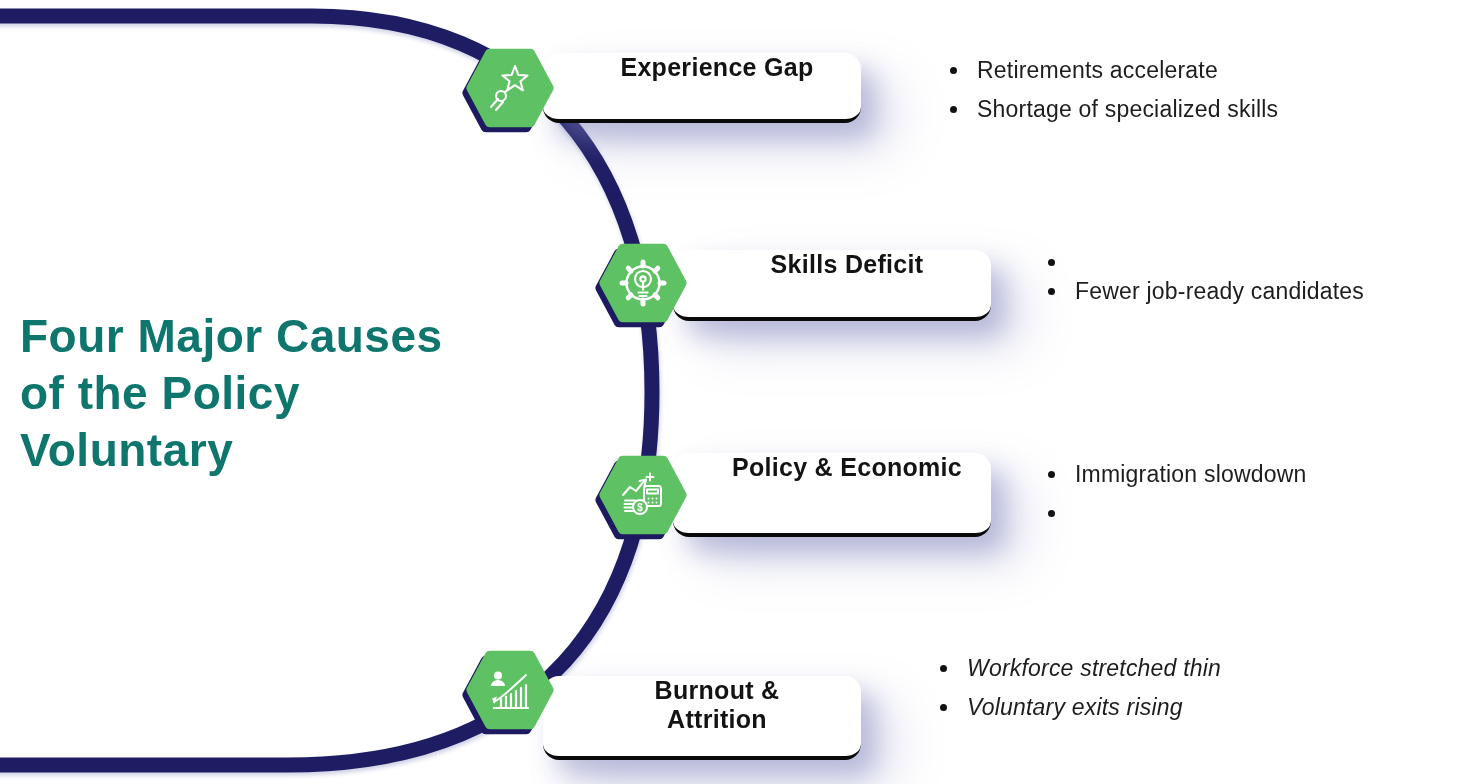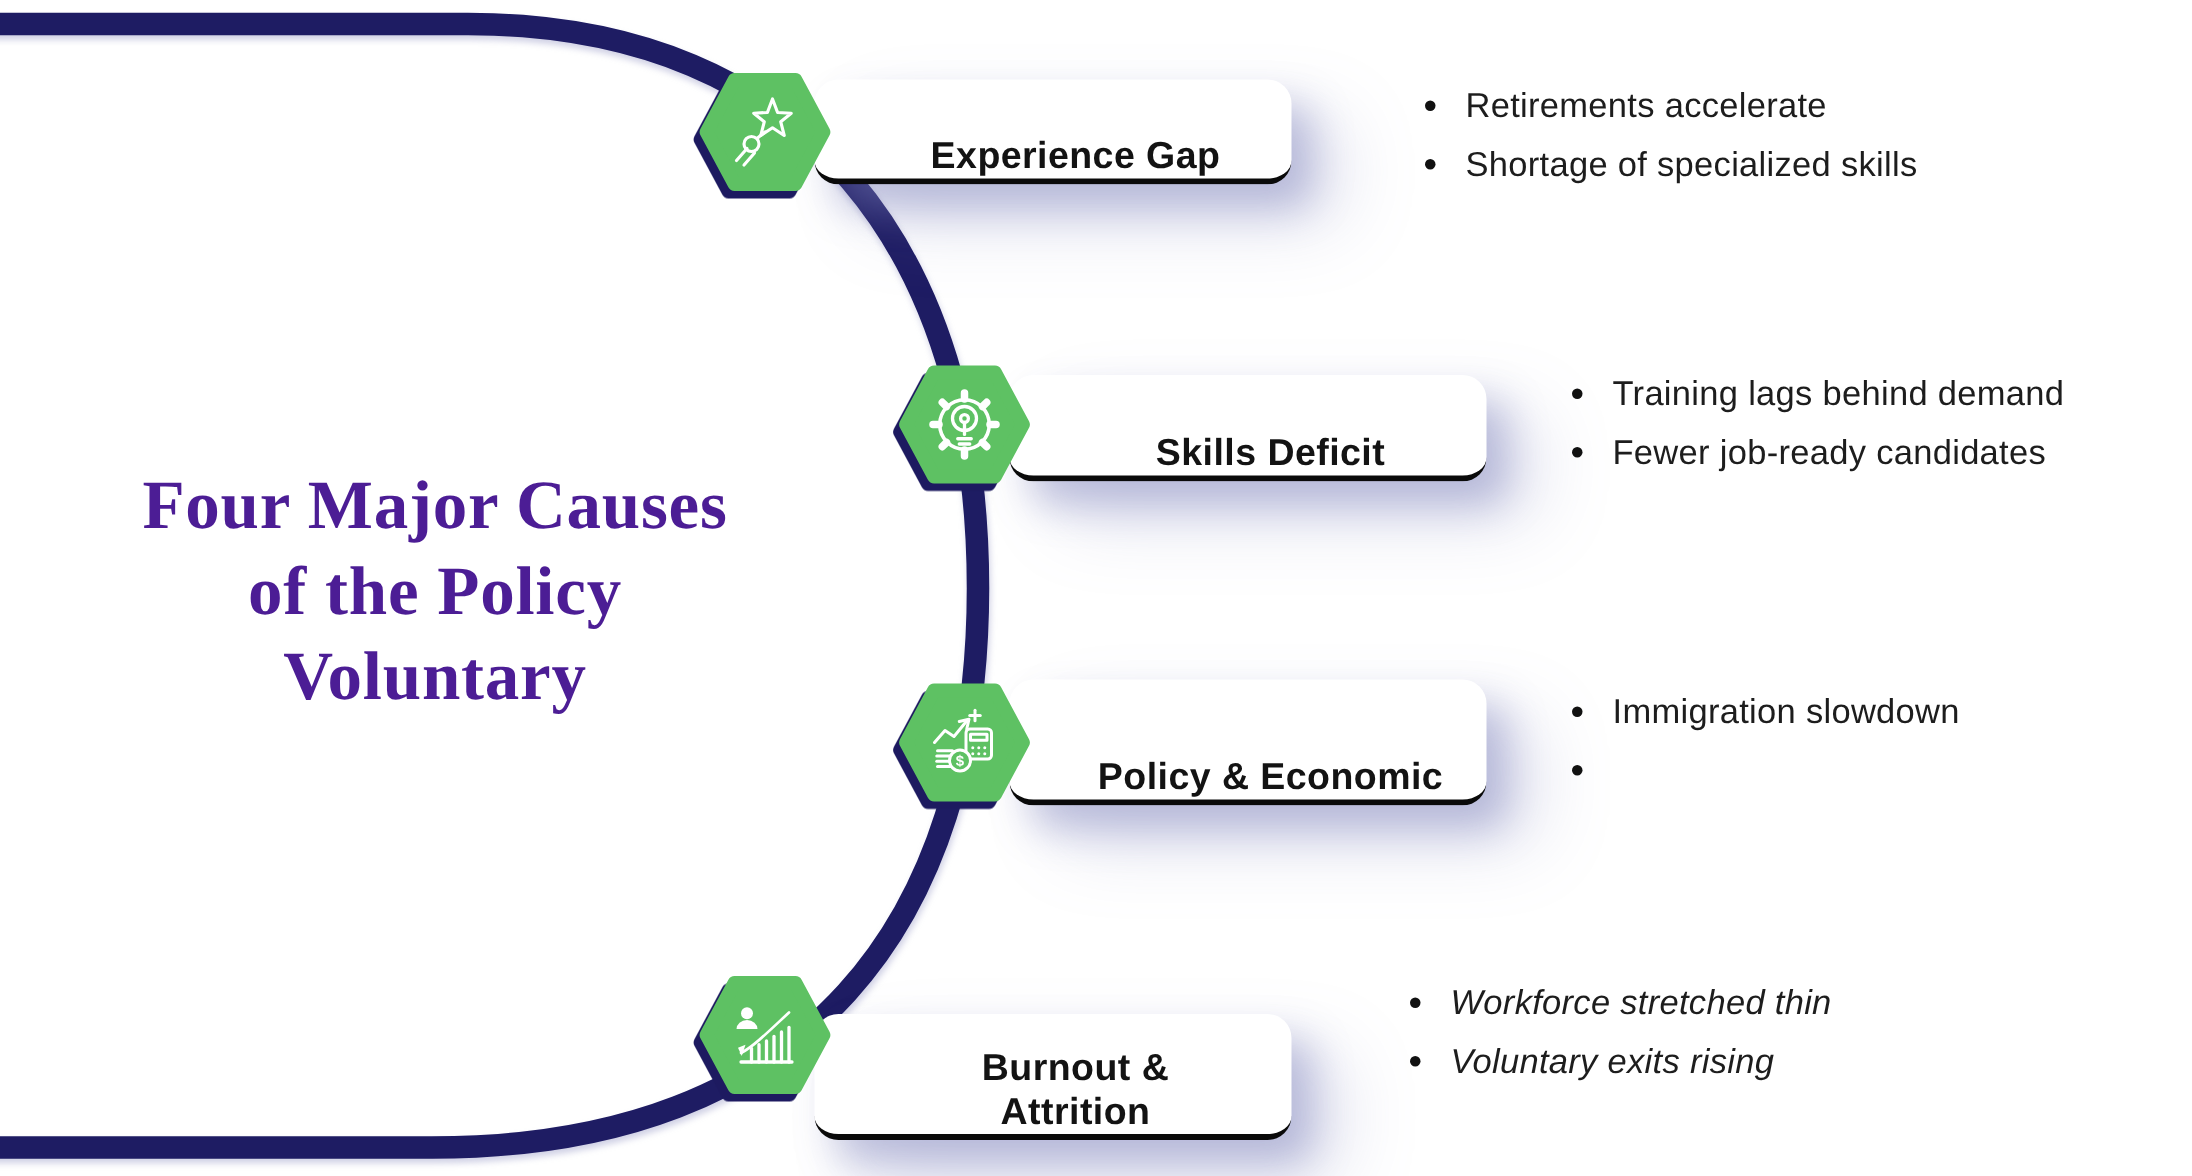--- a/index.html
+++ b/index.html
@@ -6,31 +6,31 @@
   body{font-family:"Liberation Sans","DejaVu Sans",sans-serif;}
   #stage{position:relative;width:1461px;height:784px;overflow:hidden;background:#ffffff;}
 
   
   #curve-svg{position:absolute;left:0;top:0;z-index:1;}
   #curve-path{filter:drop-shadow(1px 3px 2px rgba(120,124,180,.35));}
 
   
   .main-title{
     position:absolute;left:20px;top:308px;width:540px;z-index:4;
-    text-align:center;color:#4c1d95;font-weight:800;
-    font-size:46px;line-height:57px;letter-spacing:.5px;font-family:Liberation Serif, serif;
+    color:#0f766e;font-weight:800;
+    font-size:46px;line-height:57px;letter-spacing:.5px;
   }
 
   
   .card{
     position:absolute;z-index:3;width:318px;
     background:#ffffff;border-radius:16px;
     border-bottom:4px solid #0a0a0a;
     box-shadow:14px 16px 26px rgba(124,128,186,.45), 34px 26px 50px rgba(124,128,186,.22);
-    display:flex;align-items:flex-end;justify-content:center;
+    display:flex;align-items:flex-start;justify-content:center;
   }
   .card-title{
     text-align:center;color:#131313;font-weight:800;
     font-size:25px;line-height:29px;letter-spacing:.3px;
     padding:0 14px 0 44px;
   }
   .card-title .tl{display:block;}
 
   
   .hex{position:absolute;z-index:5;width:88px;height:86px;}
@@ -118,21 +118,20 @@
       <circle cx="26" cy="22" r="8"></circle>
       <circle cx="26" cy="22" r="2.6"></circle>
       <path d="M26,24.6 v8"></path>
       <path d="M21.5,35.5 h9"></path>
       <path d="M22.5,39 h7"></path>
     </svg>
   </div>
   <ul class="bullets" style="left:1048px;top:248px;">
     <li>
         <span class="dot"></span>
-        <span>Training lags behind demand</span>
       </li>
     <li>
         <span class="dot"></span>
         <span>Fewer job-ready candidates</span>
       </li>
   </ul>
 
   <div class="card" style="left:673px;top:453px;height:80px;">
     <div class="card-title">
       <span class="tl">Policy &amp; Economic</span>

